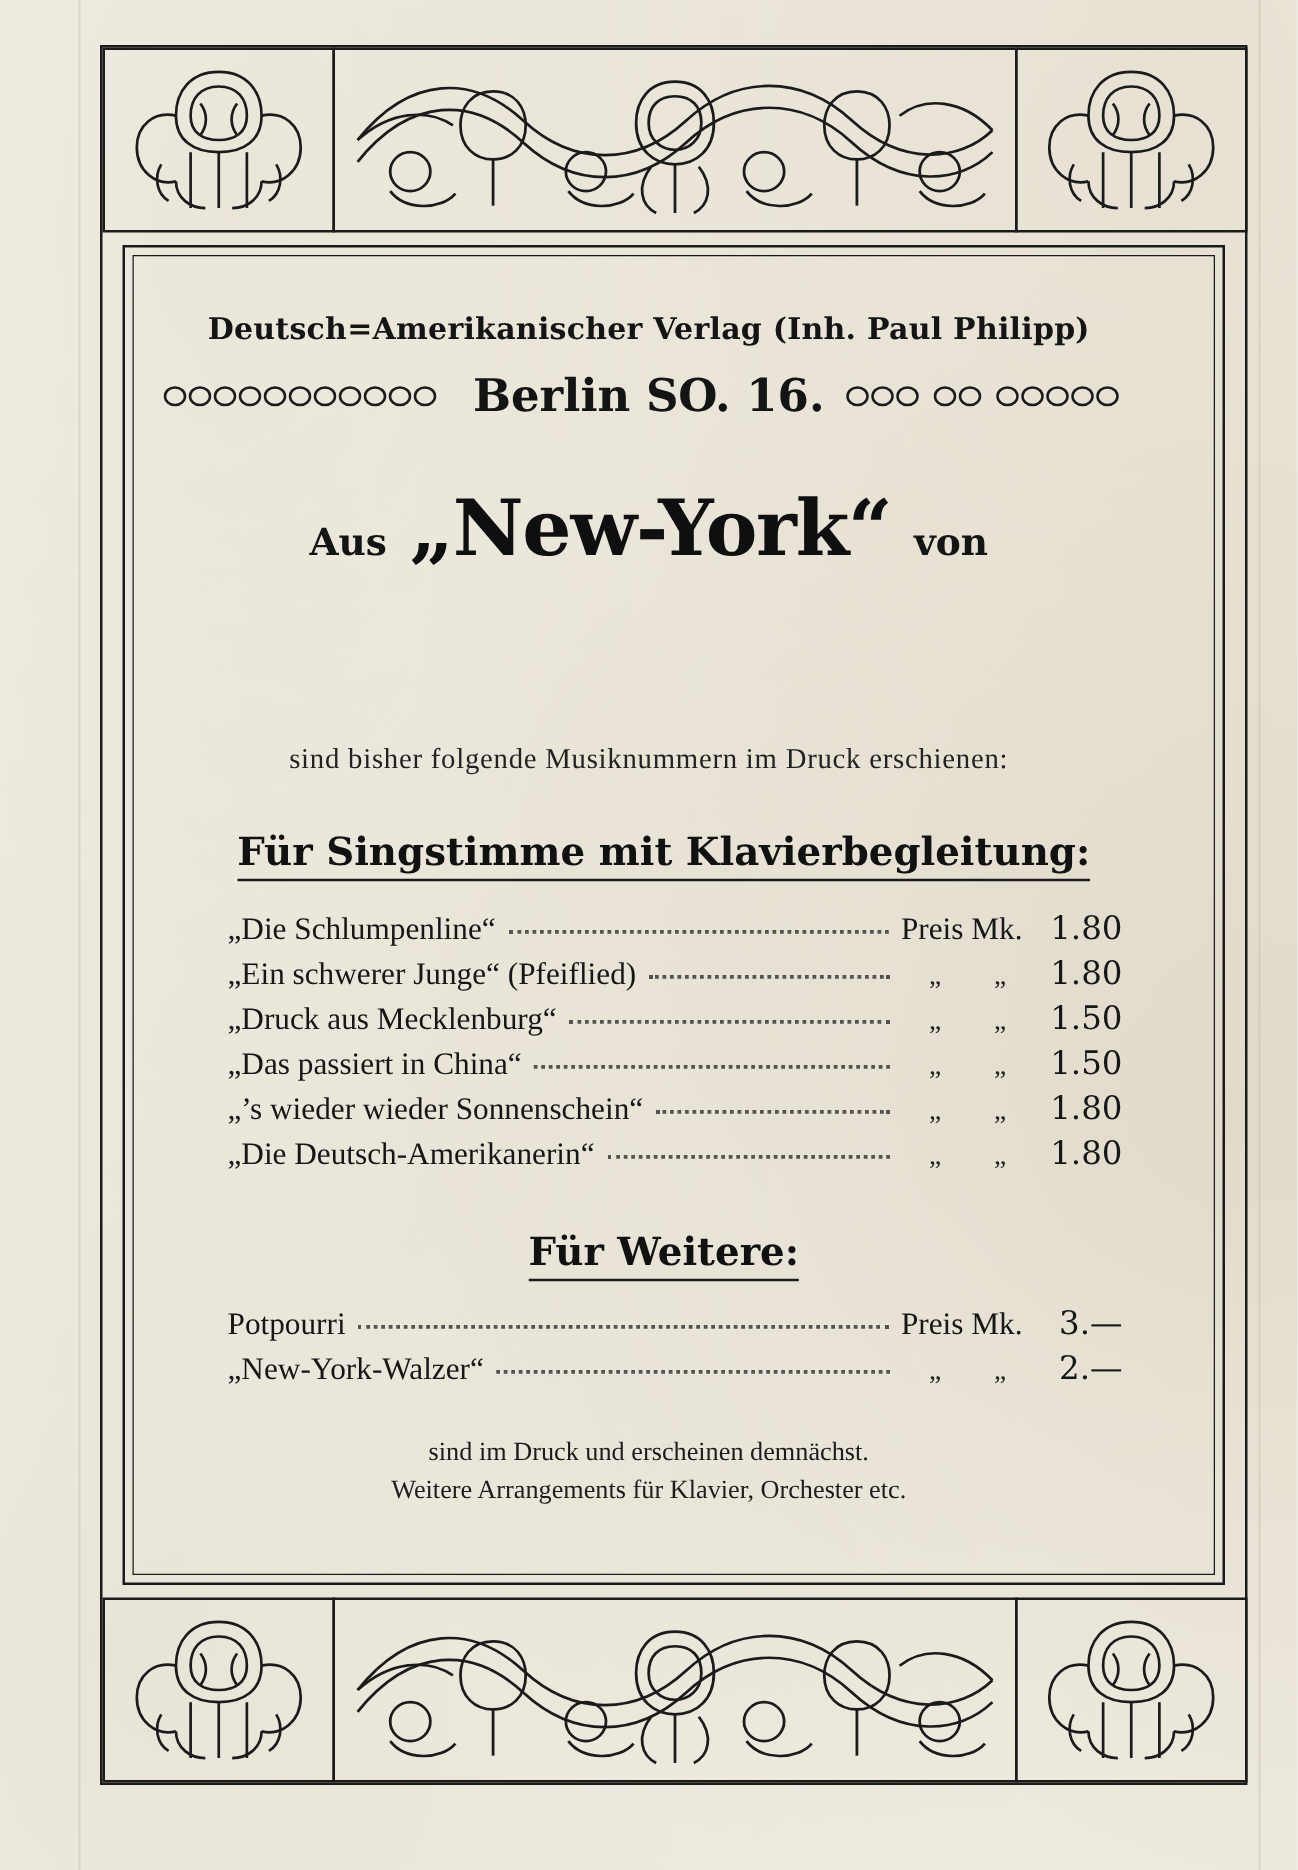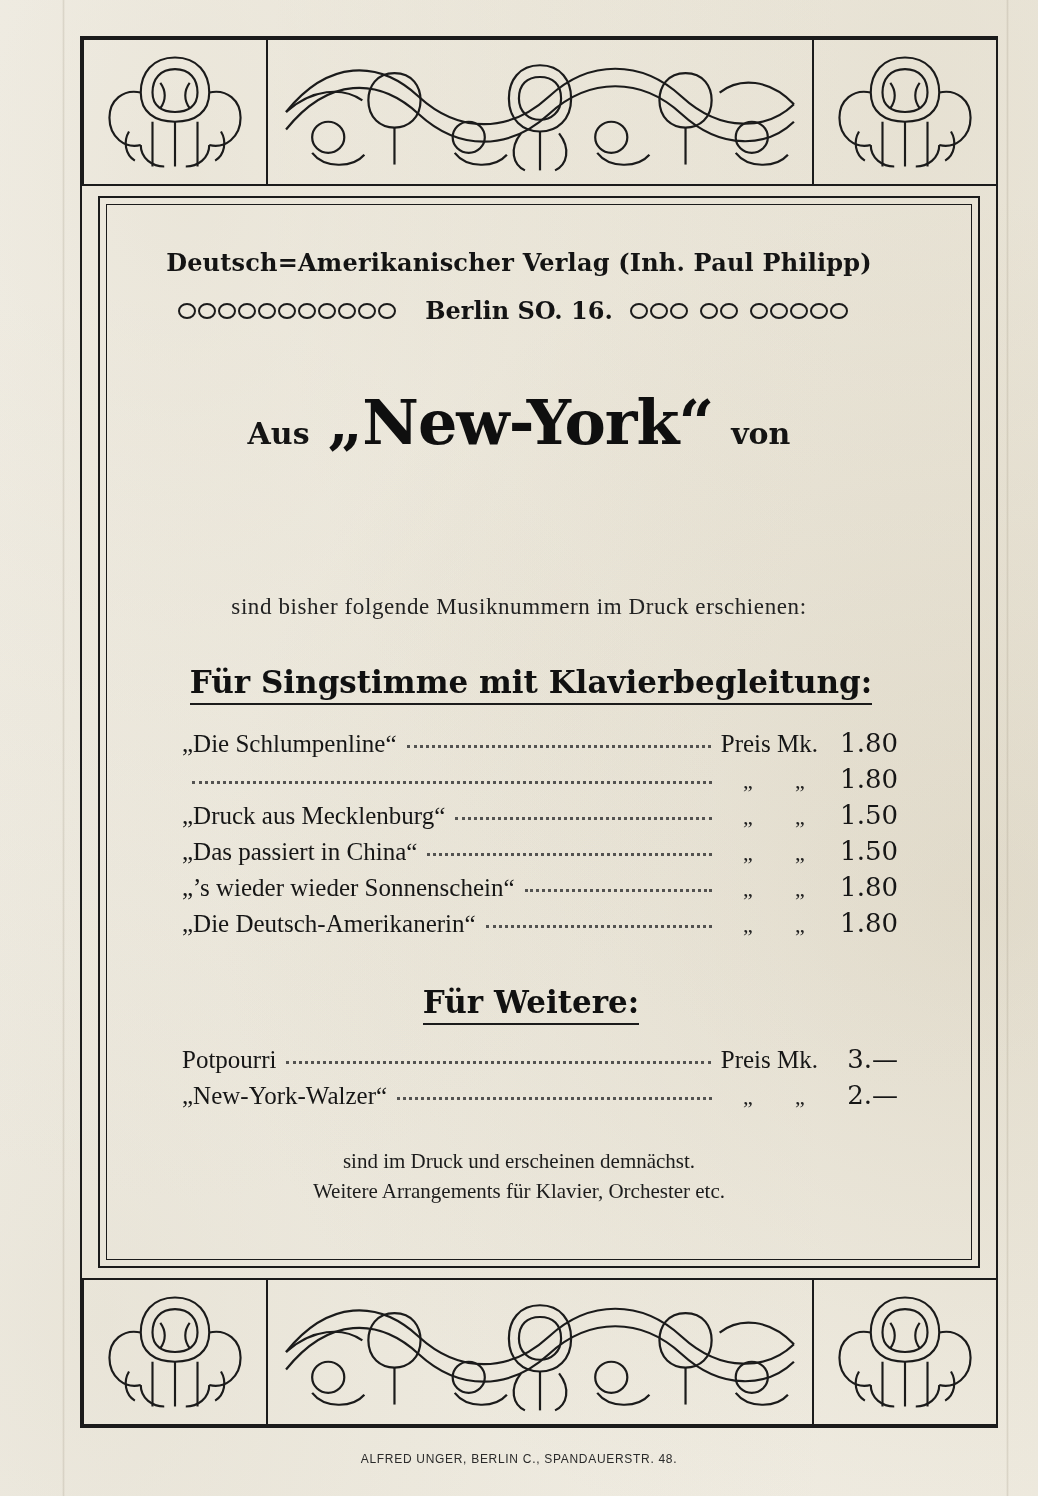--- a/index.html
+++ b/index.html
@@ -103,21 +103,21 @@
     align-items: center;
     justify-content: center;
     gap: 14px;
   }
   .chain {
     display: block;
   }
   .publisher-city {
     font-family: "DejaVu Serif", serif;
     font-weight: bold;
-    font-size: 24px;
+    font-size: 36px;
     color: #141414;
     white-space: nowrap;
   }
 
   .title-row {
     position: absolute;
     top: 392px;
     left: 0; right: 0;
     display: flex;
     align-items: baseline;
@@ -389,20 +389,21 @@
   </div>
 
   <div class="list vocal">
     <div class="row">
       <span class="name">„Die Schlumpenline“</span>
       <span class="leader"></span>
       <span class="pricelabel">Preis Mk.</span>
       <span class="price">1.80</span>
     </div>
     <div class="row">
+      <span class="name">„Ein schwerer Junge“ (Pfeiflied)</span>
       <span class="leader"></span>
       <span class="dittoA">„</span>
       <span class="dittoB">„</span>
       <span class="price">1.80</span>
     </div>
     <div class="row">
       <span class="name">„Druck aus Mecklenburg“</span>
       <span class="leader"></span>
       <span class="dittoA">„</span>
       <span class="dittoB">„</span>
@@ -517,15 +518,14 @@
           <path d="M128 108 C128 122 116 130 104 130"></path>
           <path d="M46 94 C40 104 42 118 52 124"></path>
           <path d="M140 94 C146 104 144 118 134 124"></path>
           <path d="M78 44 C84 52 84 62 78 70"></path>
           <path d="M108 44 C102 52 102 62 108 70"></path>
         </g>
       </svg>
     </div>
   </div>
 
-  <div class="imprint">ALFRED UNGER, BERLIN C., SPANDAUERSTR. 48.</div>
 
 </div>
 
 </body></html>

